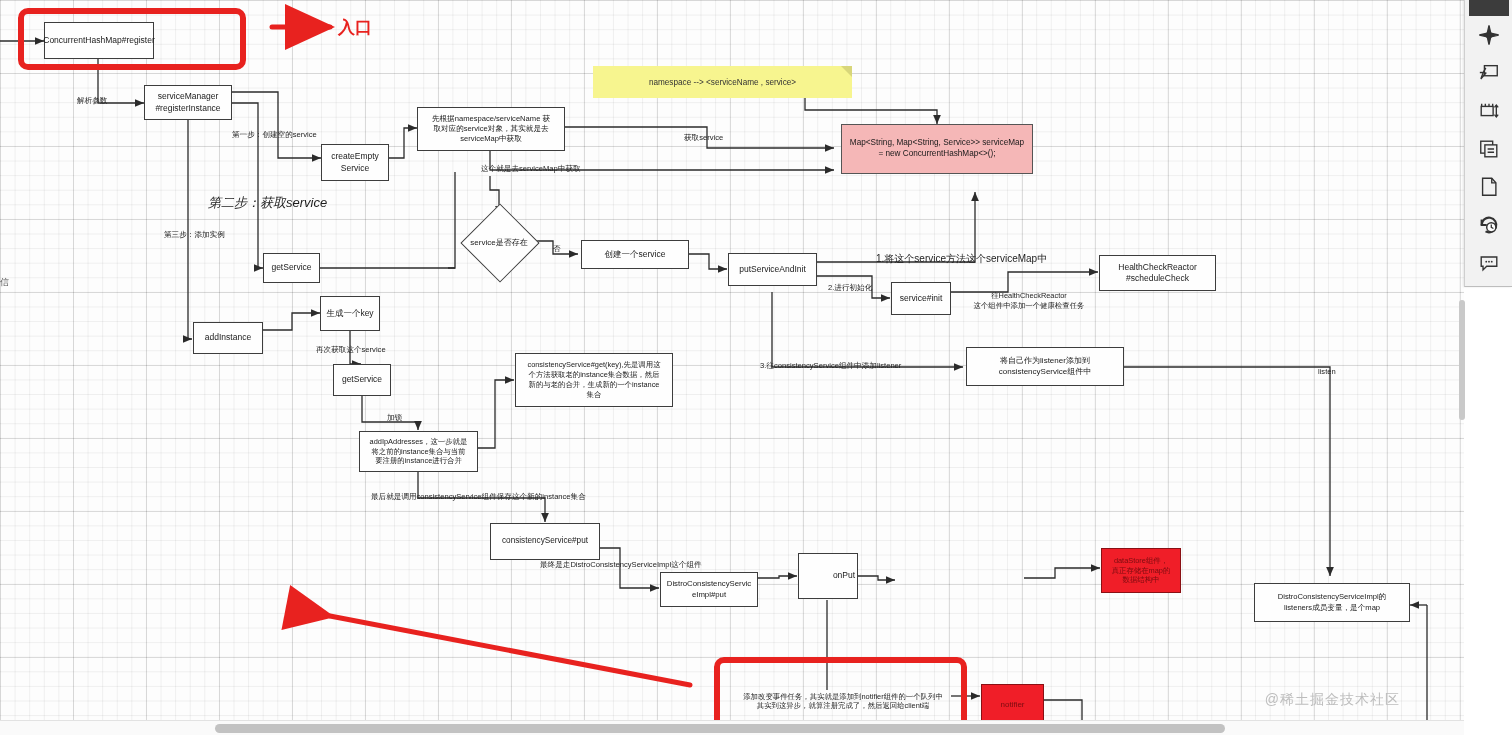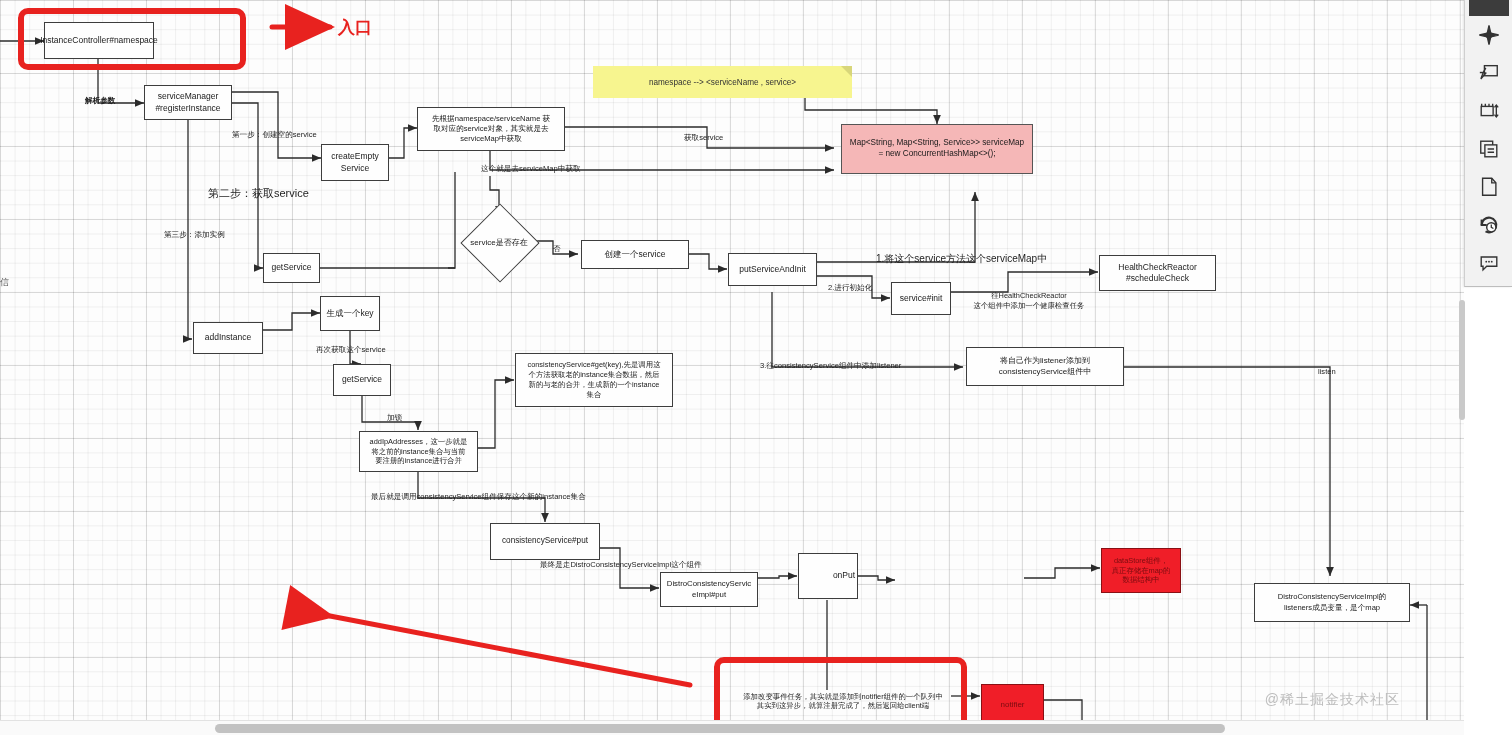--- a/index.html
+++ b/index.html
@@ -171,21 +171,21 @@
       <path d="M1427,605 L1427,735"></path>
     </g>
 
     <g stroke="#e8221f" stroke-width="5" fill="none" stroke-linecap="round">
       <path d="M272,27 L330,27" marker-end="url(#ahr2)"></path>
       <path d="M690,685 L330,616" marker-end="url(#ahr)"></path>
     </g>
   </svg>
 
   <div class="node" style="left:44px;top:22px;width:110px;height:37px;font-size:8.5px;">
-    <span>InstanceController#namespace</span>
+    <span>ConcurrentHashMap#register</span>
   </div>
 
   <div class="node" style="left:144px;top:85px;width:88px;height:35px;font-size:8.5px;white-space:pre-line;">
     <span>serviceManager
 #registerInstance</span>
   </div>
 
   <div class="node" style="left:321px;top:144px;width:68px;height:37px;font-size:8.5px;white-space:pre-line;">
     <span>createEmpty
 Service</span>
@@ -290,25 +290,25 @@
 
   <div class="node red" style="left:981px;top:684px;width:63px;height:42px;font-size:8px;">
     <span>notifier</span>
   </div>
 
   <div class="note" style="left:593px;top:66px;width:259px;height:32px;font-size:8.2px;">
     <span class="fold"></span>
     <span>namespace  --&gt;  &lt;serviceName , service&gt;</span>
   </div>
 
-  <div class="elabel" style="left:85px;top:96px;font-size:7.6px;font-weight:bold;"><span>解析参数</span></div>
+  <div class="elabel" style="left:77px;top:96px;font-size:7.6px;"><span>解析参数</span></div>
 
   <div class="elabel" style="left:232px;top:130px;font-size:7.6px;"><span>第一步：创建空的service</span></div>
 
-  <div class="elabel" style="left:208px;top:186px;font-size:11px;"><span>第二步：获取service</span></div>
+  <div class="elabel" style="left:208px;top:195px;font-size:13px;font-style:italic;"><span>第二步：获取service</span></div>
 
   <div class="elabel" style="left:164px;top:230px;font-size:7.6px;"><span>第三步：添加实例</span></div>
 
   <div class="elabel" style="left:684px;top:133px;font-size:7.6px;"><span>获取service</span></div>
 
   <div class="elabel" style="left:481px;top:164px;font-size:7.6px;"><span>这个就是去serviceMap中获取</span></div>
 
   <div class="elabel" style="left:553px;top:244px;font-size:7.6px;"><span>否</span></div>
 
   <div class="elabel" style="left:876px;top:252px;font-size:10px;"><span>1.将这个service方法这个serviceMap中</span></div>

